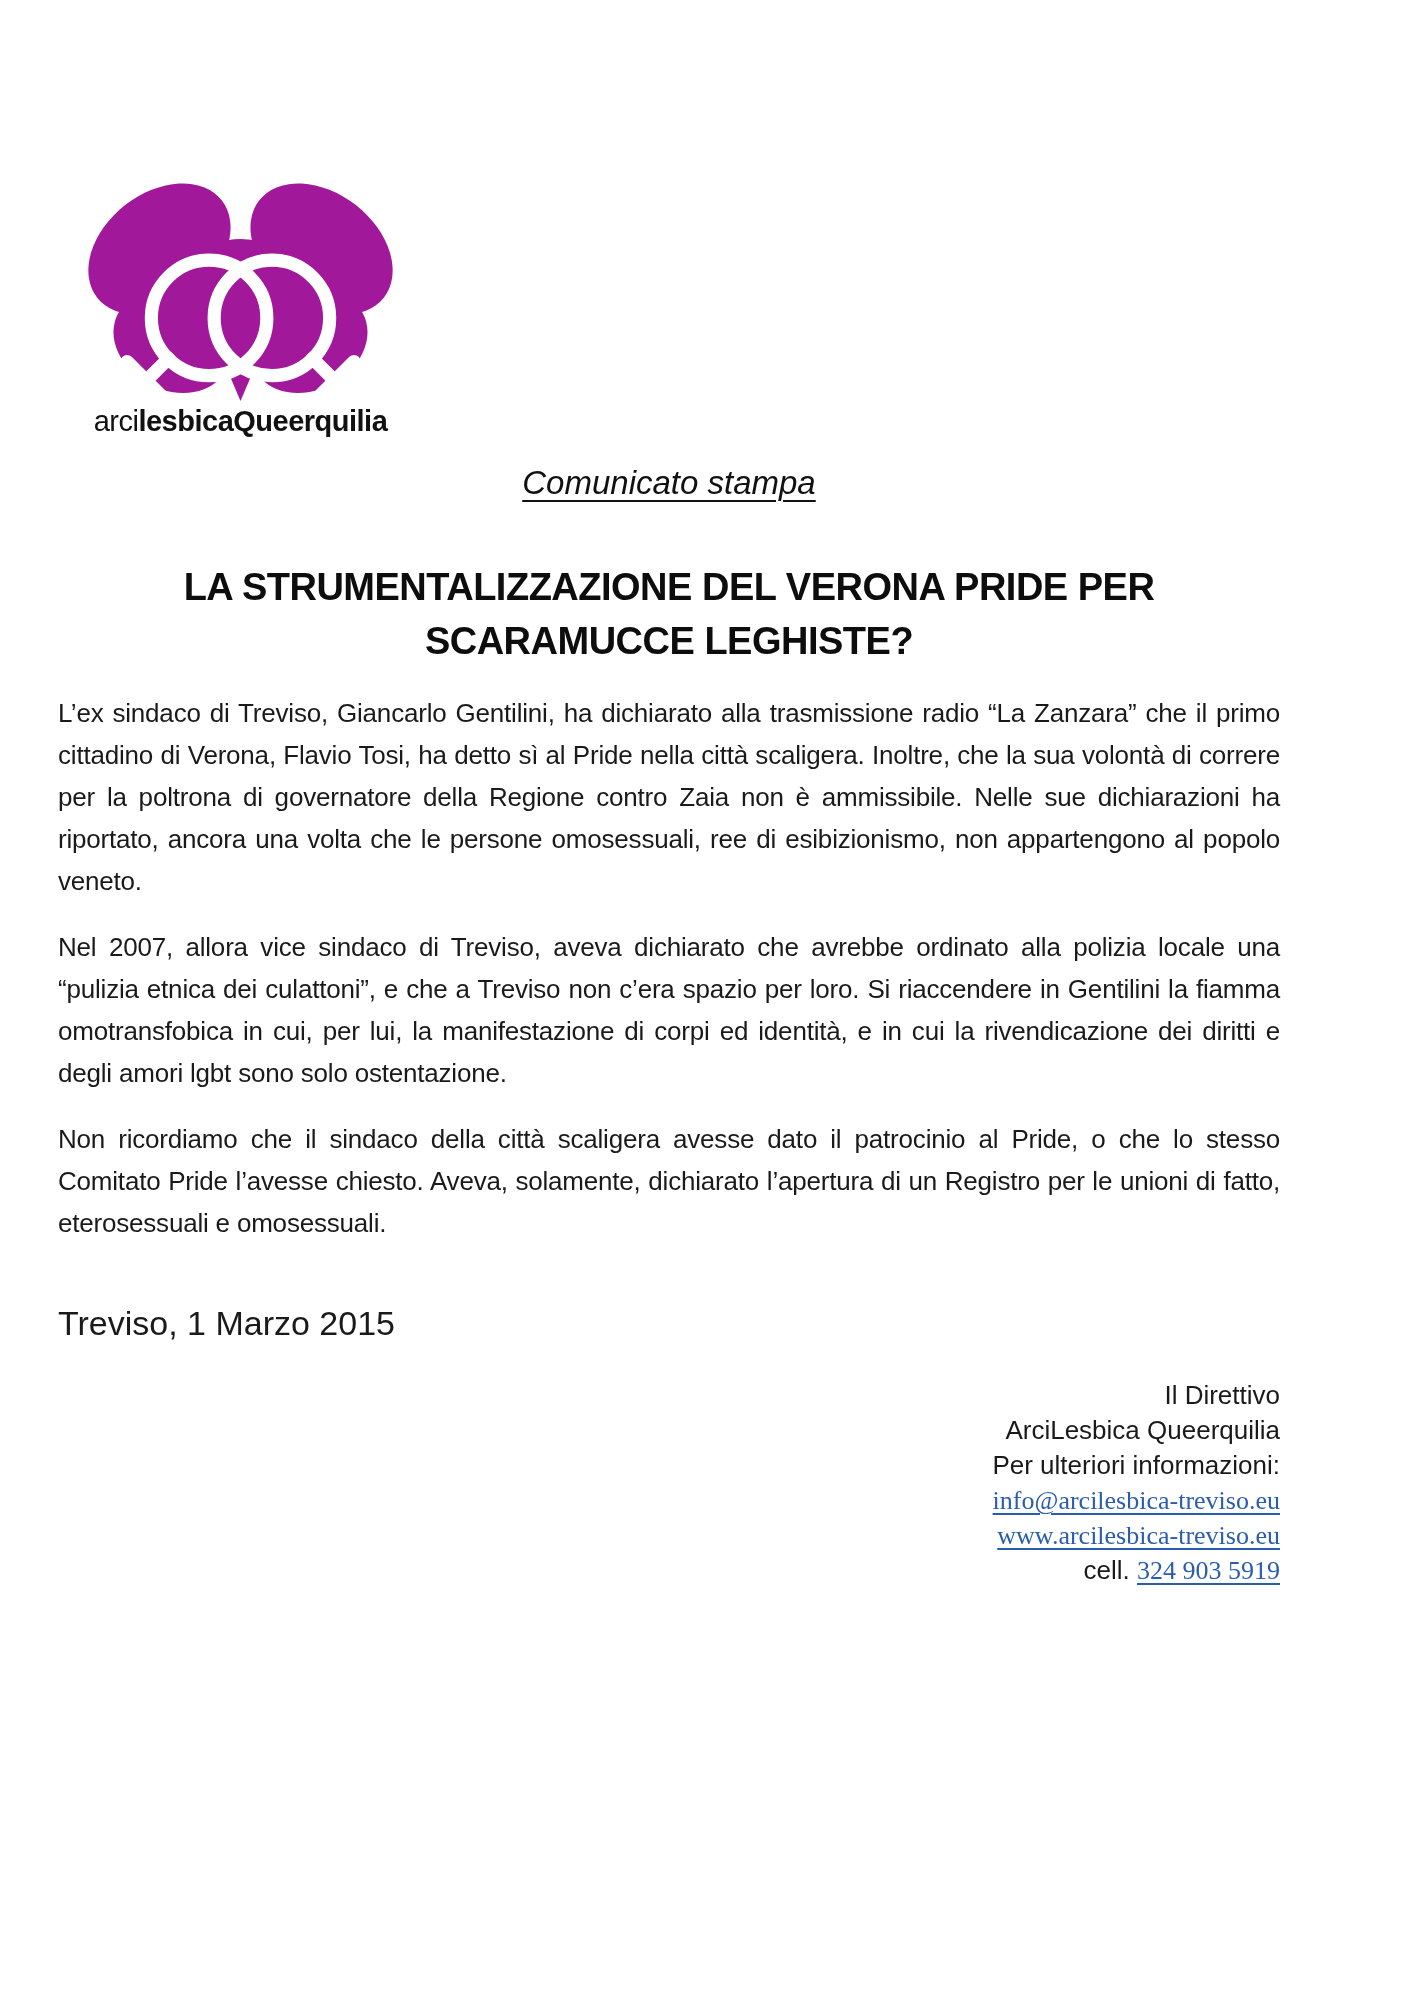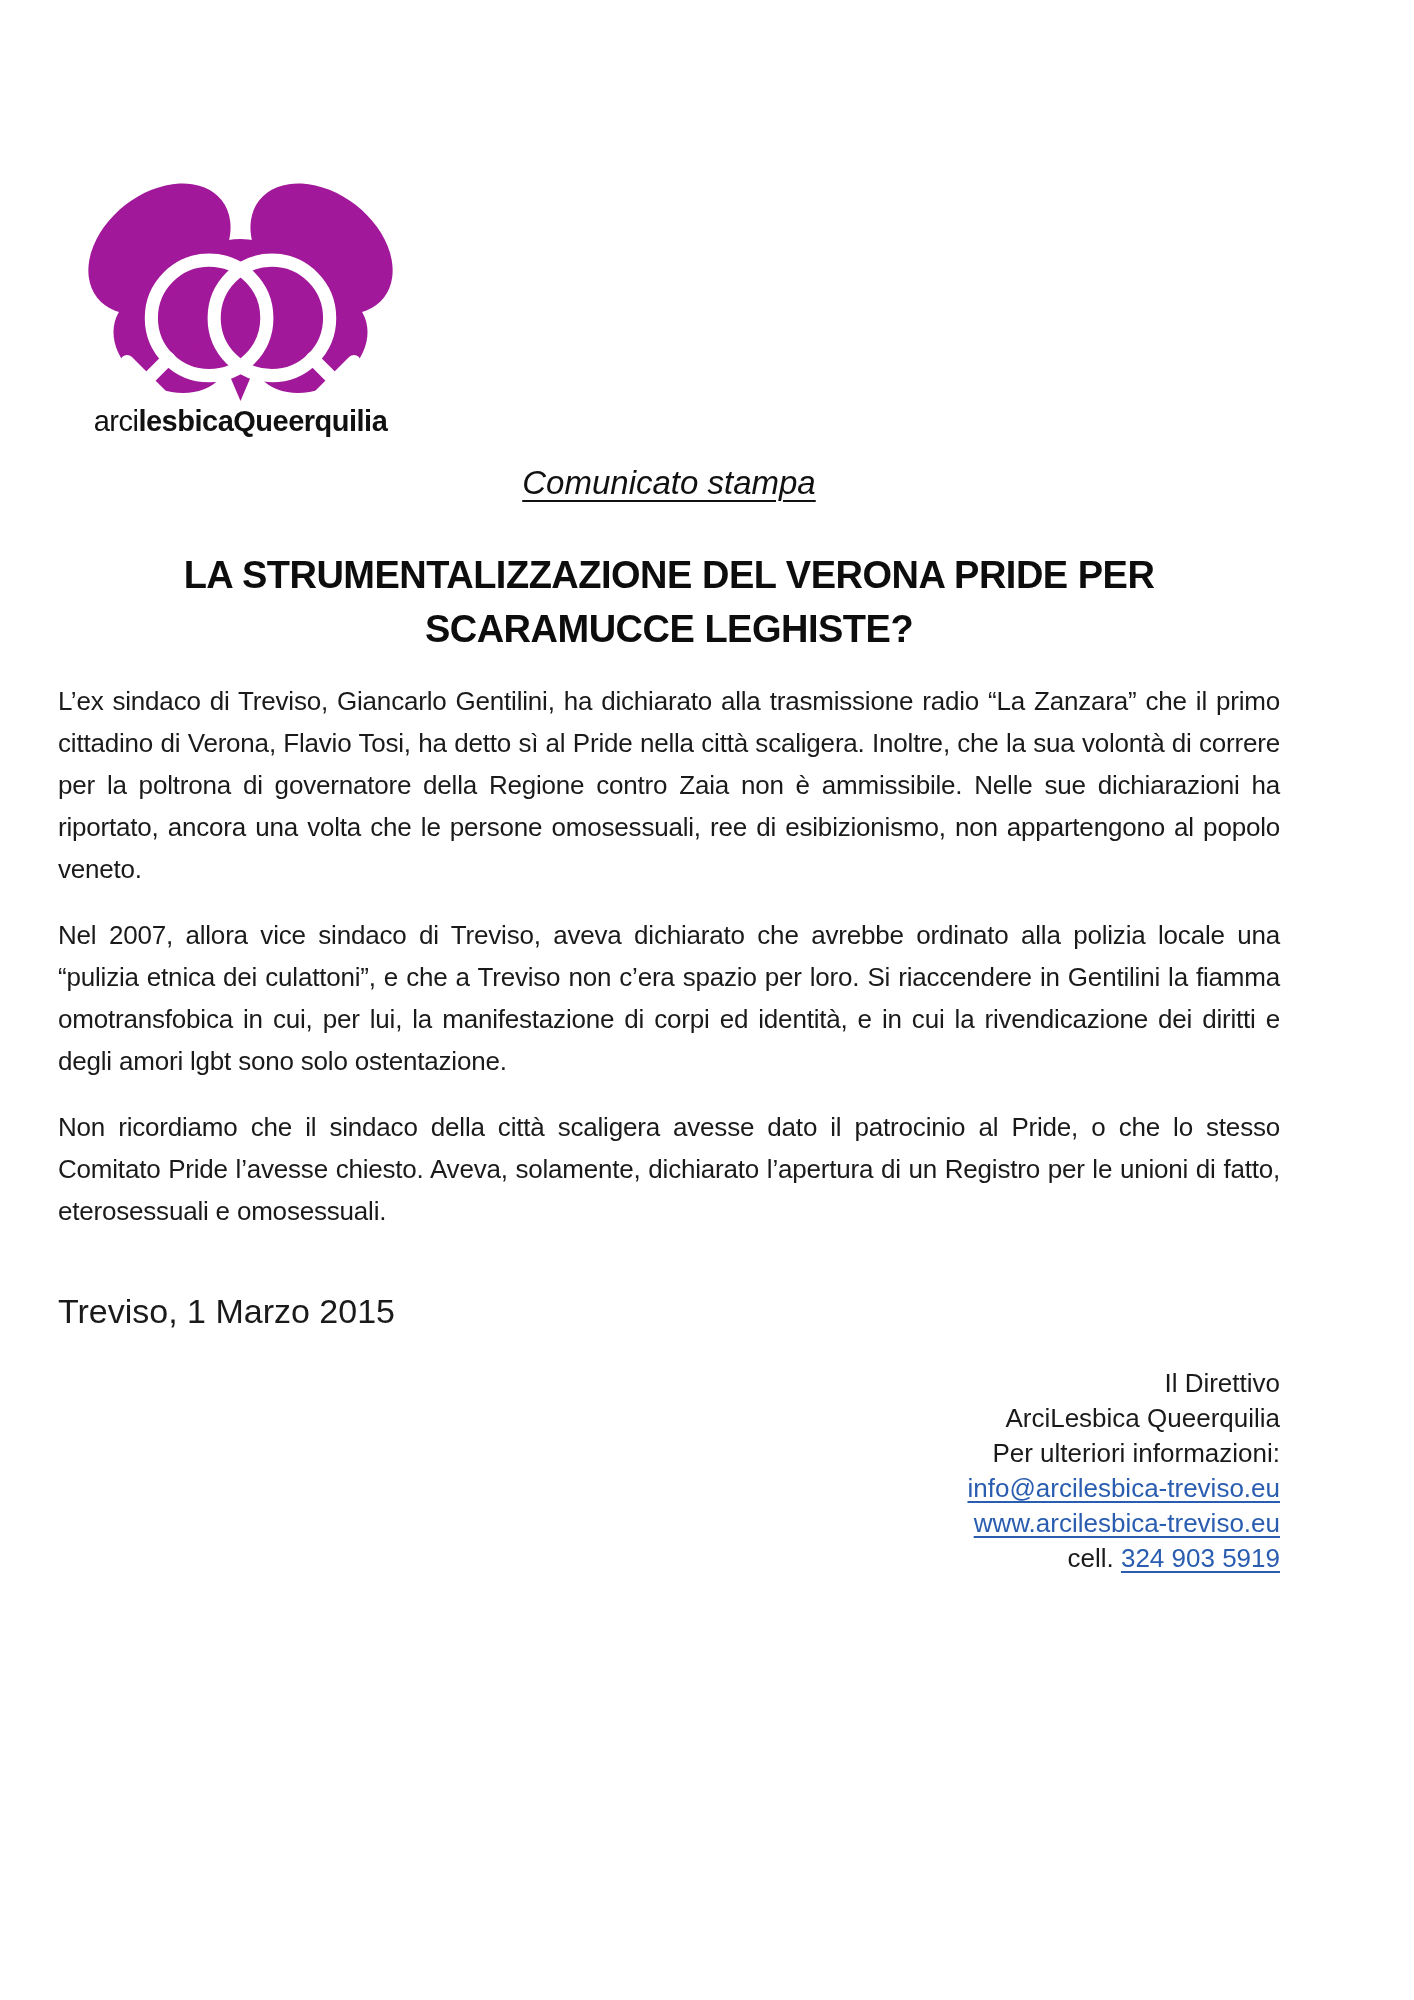--- a/index.html
+++ b/index.html
@@ -31,21 +31,21 @@
   .wordmark .bold{font-weight:700;}
 
   
   .kicker{margin-top:26px;text-align:center;font-size:33px;color:#111;font-style:italic;}
   .kicker span{
     text-decoration:underline;
     text-decoration-thickness:2px;
     text-underline-offset:6px;
   }
   h1{
-    margin:46px 0 0;text-align:center;
+    margin:58px 0 0;text-align:center;
     font-size:38px;line-height:54px;font-weight:700;
     letter-spacing:-0.5px;color:#0d0d0d;
   }
 
   
   p.body{
     margin:24px 0 0;
     font-size:26px;line-height:42px;
     letter-spacing:-0.2px;
     text-align:justify;
@@ -55,20 +55,21 @@
   
   .signature{
     margin-top:4px;text-align:right;
     font-size:26px;line-height:35px;
   }
   .signature a{
     color:var(--color-link);
     text-decoration:underline;
     text-underline-offset:4px;
     cursor:pointer;
+    font-family:Liberation Serif, serif;
   }
 </style>
 </head>
 <body>
 
 <div class="content">
 
   <div class="logo">
     <svg viewBox="0 0 360 230" aria-hidden="true">
       <g>

